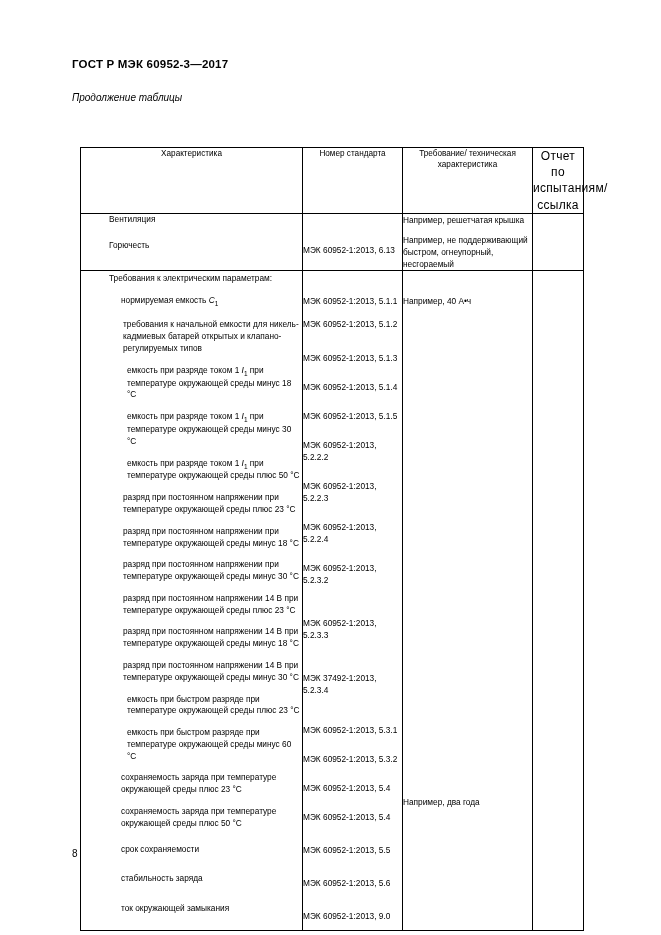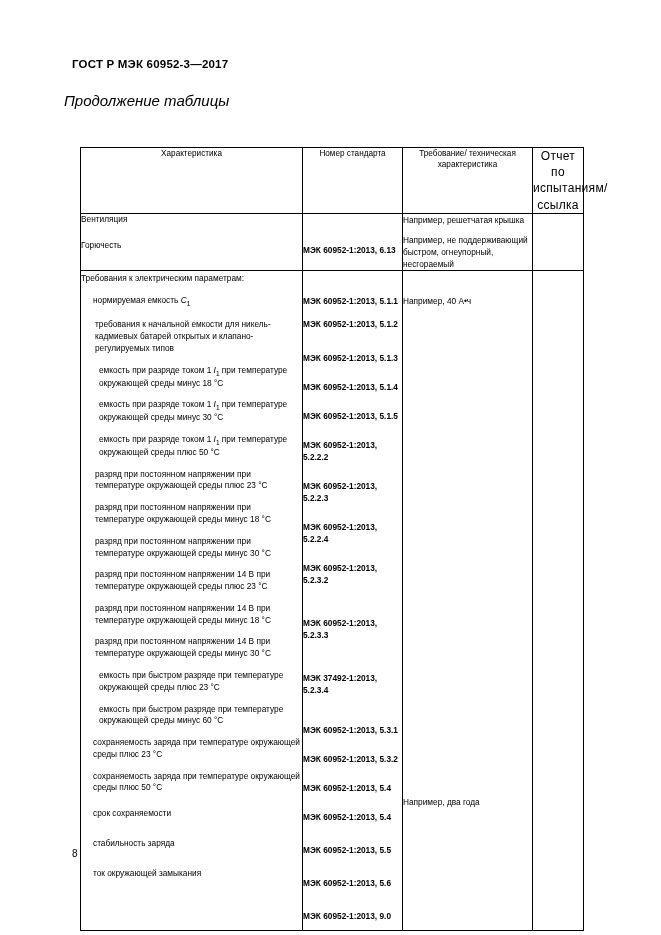--- a/index.html
+++ b/index.html
@@ -26,23 +26,23 @@
   .doc-header {
     position: absolute;
     left: 72px;
     top: 58px;
     font-size: 11.5px;
     font-weight: bold;
     letter-spacing: 0.2px;
   }
   .continuation {
     position: absolute;
-    left: 64px;
+    left: 72px;
     top: 92px;
-    font-size: 15px;
+    font-size: 10px;
     font-style: italic;
   }
   .table-wrap {
     position: absolute;
     left: 80px;
     top: 111px;
     width: 503px;
     margin-top: 36px;
   }
   table.gost {
@@ -70,26 +70,25 @@
   thead td.head4 {
     font-size: 12px;
     letter-spacing: 0.3px;
   }
 
   td.c1 {
     font-size: 8.3px;
     line-height: 1.42;
     padding: 5px 6px 5px 14px;
   }
-  td.c1.indent0 { padding-left: 0; }
+  td.c1.indent0 { padding-left: 28px; }
   td.c2 {
     font-size: 8.3px;
     line-height: 1.45;
     padding: 5px 4px 5px 7px;
-    font-weight: bold;
   }
   td.c3 {
     font-size: 8.3px;
     line-height: 1.45;
     padding: 5px 5px 5px 7px;
   }
   td.c4 { font-size: 8.3px; }
 
   .cellblock {
     display: block;

